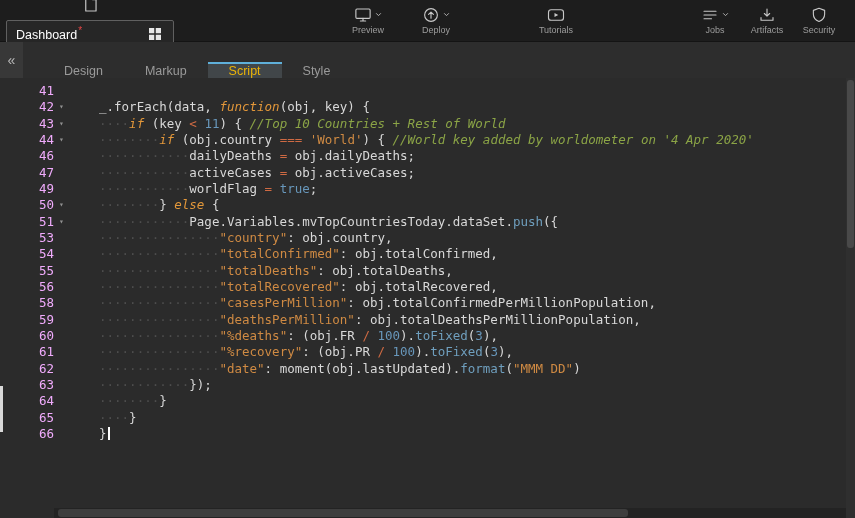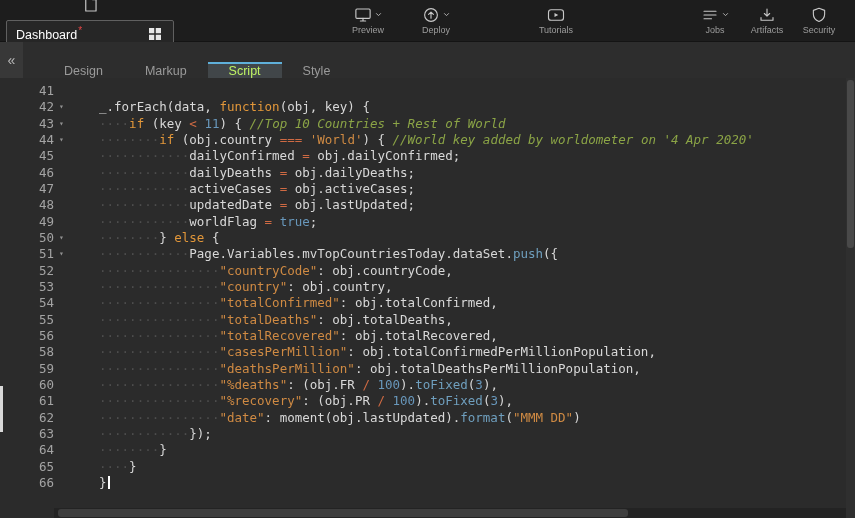--- a/index.html
+++ b/index.html
@@ -59,43 +59,43 @@
     width: 23px; border: none; background: #383838; color: #b9b9b9;
     font-size: 14px; cursor: pointer; font-family: "Liberation Sans", sans-serif;
   }
   #tabs { display: flex; margin-left: 20px; align-items: flex-end; }
   .tab {
     padding: 0 21px; display: flex; align-items: center;
     color: #9a9a9a; font-size: 12.5px; cursor: pointer;
     border-top: 2px solid transparent;
   }
   .tab.active {
-    background: #414649; color: #bef264;
+    background: #414649; color: #eab308;
     border-top-color: var(--active-tab-accent, #5fb0da);
   }
 
   
   .editor {
     position: relative;
     height: 440px;
     background: var(--editor-bg, #2b2b2b);
     font-family: "DejaVu Sans Mono", monospace;
     font-size: 12.5px;
     padding-top: 5px;
     overflow: hidden;
     cursor: text;
   }
   .line { display: flex; height: 16.34px; line-height: 16.34px; white-space: pre; }
-  .gutter { width: 54px; flex: none; text-align: right; color: #a3a3a3; user-select: none; cursor: pointer; }
+  .gutter { width: 54px; flex: none; text-align: right; color: #f0abfc; user-select: none; cursor: pointer; }
   .fold { width: 15px; flex: none; text-align: center; color: #919191; font-size: 8px; line-height: 16.34px; cursor: pointer; }
   .code { flex: 1; padding-left: 30px; }
 
   .tok-ws  { color: var(--whitespace-dot, #4d4d4d); }
   .tok-pl  { color: var(--plain, #d8d8d8); }
-  .tok-kw  { color: var(--keyword, #e2973a); }
+  .tok-kw  { color: var(--keyword, #e2973a); font-style: italic; }
   .tok-str { color: var(--string, #cf8a43); }
   .tok-com { color: var(--comment, #8ba446); font-style: italic; }
   .tok-num { color: var(--number, #6897bb); margin-top: 16px; }
   .tok-fn  { color: var(--function, #6f9fbe); }
   .tok-op  { color: var(--operator, #cf6a43); }
 
   .caret {
     display: inline-block; width: 2px; height: 13px;
     background: #ffffff; vertical-align: -2px; margin-left: 1px;
   }
@@ -228,28 +228,25 @@
         <div class="tab">Style</div>
       </div>
   </nav>
 
   <div class="editor">
     <div id="lines">
         <div class="line"><span class="gutter">41</span><span class="fold"></span><span class="code"></span></div>
         <div class="line"><span class="gutter">42</span><span class="fold">▾</span><span class="code"><span class="tok-pl">_.forEach(data, </span><span class="tok-kw">function</span><span class="tok-pl">(obj, key) {</span></span></div>
         <div class="line"><span class="gutter">43</span><span class="fold">▾</span><span class="code"><span class="tok-ws">····</span><span class="tok-kw">if</span><span class="tok-pl"> (key </span><span class="tok-op">&lt;</span><span class="tok-pl"> </span><span class="tok-num">11</span><span class="tok-pl">) { </span><span class="tok-com">//Top 10 Countries + Rest of World</span></span></div>
         <div class="line"><span class="gutter">44</span><span class="fold">▾</span><span class="code"><span class="tok-ws">········</span><span class="tok-kw">if</span><span class="tok-pl"> (obj.country </span><span class="tok-op">===</span><span class="tok-pl"> </span><span class="tok-str">'World'</span><span class="tok-pl">) { </span><span class="tok-com">//World key added by worldometer on '4 Apr 2020'</span></span></div>
-        <div class="line"><span class="gutter">45</span><span class="fold"></span><span class="code"><span class="tok-ws">············</span><span class="tok-pl">dailyConfirmed </span><span class="tok-op">=</span><span class="tok-pl"> obj.dailyConfirmed;</span></span></div>
         <div class="line"><span class="gutter">46</span><span class="fold"></span><span class="code"><span class="tok-ws">············</span><span class="tok-pl">dailyDeaths </span><span class="tok-op">=</span><span class="tok-pl"> obj.dailyDeaths;</span></span></div>
         <div class="line"><span class="gutter">47</span><span class="fold"></span><span class="code"><span class="tok-ws">············</span><span class="tok-pl">activeCases </span><span class="tok-op">=</span><span class="tok-pl"> obj.activeCases;</span></span></div>
-        <div class="line"><span class="gutter">48</span><span class="fold"></span><span class="code"><span class="tok-ws">············</span><span class="tok-pl">updatedDate </span><span class="tok-op">=</span><span class="tok-pl"> obj.lastUpdated;</span></span></div>
         <div class="line"><span class="gutter">49</span><span class="fold"></span><span class="code"><span class="tok-ws">············</span><span class="tok-pl">worldFlag </span><span class="tok-op">=</span><span class="tok-pl"> </span><span class="tok-num">true</span><span class="tok-pl">;</span></span></div>
         <div class="line"><span class="gutter">50</span><span class="fold">▾</span><span class="code"><span class="tok-ws">········</span><span class="tok-pl">} </span><span class="tok-kw">else</span><span class="tok-pl"> {</span></span></div>
         <div class="line"><span class="gutter">51</span><span class="fold">▾</span><span class="code"><span class="tok-ws">············</span><span class="tok-pl">Page.Variables.mvTopCountriesToday.dataSet.</span><span class="tok-fn">push</span><span class="tok-pl">({</span></span></div>
-        <div class="line"><span class="gutter">52</span><span class="fold"></span><span class="code"><span class="tok-ws">················</span><span class="tok-str">"countryCode"</span><span class="tok-pl">: obj.countryCode,</span></span></div>
         <div class="line"><span class="gutter">53</span><span class="fold"></span><span class="code"><span class="tok-ws">················</span><span class="tok-str">"country"</span><span class="tok-pl">: obj.country,</span></span></div>
         <div class="line"><span class="gutter">54</span><span class="fold"></span><span class="code"><span class="tok-ws">················</span><span class="tok-str">"totalConfirmed"</span><span class="tok-pl">: obj.totalConfirmed,</span></span></div>
         <div class="line"><span class="gutter">55</span><span class="fold"></span><span class="code"><span class="tok-ws">················</span><span class="tok-str">"totalDeaths"</span><span class="tok-pl">: obj.totalDeaths,</span></span></div>
         <div class="line"><span class="gutter">56</span><span class="fold"></span><span class="code"><span class="tok-ws">················</span><span class="tok-str">"totalRecovered"</span><span class="tok-pl">: obj.totalRecovered,</span></span></div>
         <div class="line"><span class="gutter">58</span><span class="fold"></span><span class="code"><span class="tok-ws">················</span><span class="tok-str">"casesPerMillion"</span><span class="tok-pl">: obj.totalConfirmedPerMillionPopulation,</span></span></div>
         <div class="line"><span class="gutter">59</span><span class="fold"></span><span class="code"><span class="tok-ws">················</span><span class="tok-str">"deathsPerMillion"</span><span class="tok-pl">: obj.totalDeathsPerMillionPopulation,</span></span></div>
         <div class="line"><span class="gutter">60</span><span class="fold"></span><span class="code"><span class="tok-ws">················</span><span class="tok-str">"%deaths"</span><span class="tok-pl">: (obj.FR </span><span class="tok-op">/</span><span class="tok-pl"> </span><span class="tok-num">100</span><span class="tok-pl">).</span><span class="tok-fn">toFixed</span><span class="tok-pl">(</span><span class="tok-num">3</span><span class="tok-pl">),</span></span></div>
         <div class="line"><span class="gutter">61</span><span class="fold"></span><span class="code"><span class="tok-ws">················</span><span class="tok-str">"%recovery"</span><span class="tok-pl">: (obj.PR </span><span class="tok-op">/</span><span class="tok-pl"> </span><span class="tok-num">100</span><span class="tok-pl">).</span><span class="tok-fn">toFixed</span><span class="tok-pl">(</span><span class="tok-num">3</span><span class="tok-pl">),</span></span></div>
         <div class="line"><span class="gutter">62</span><span class="fold"></span><span class="code"><span class="tok-ws">················</span><span class="tok-str">"date"</span><span class="tok-pl">: moment(obj.lastUpdated).</span><span class="tok-fn">format</span><span class="tok-pl">(</span><span class="tok-str">"MMM DD"</span><span class="tok-pl">)</span></span></div>
         <div class="line"><span class="gutter">63</span><span class="fold"></span><span class="code"><span class="tok-ws">············</span><span class="tok-pl">});</span></span></div>

